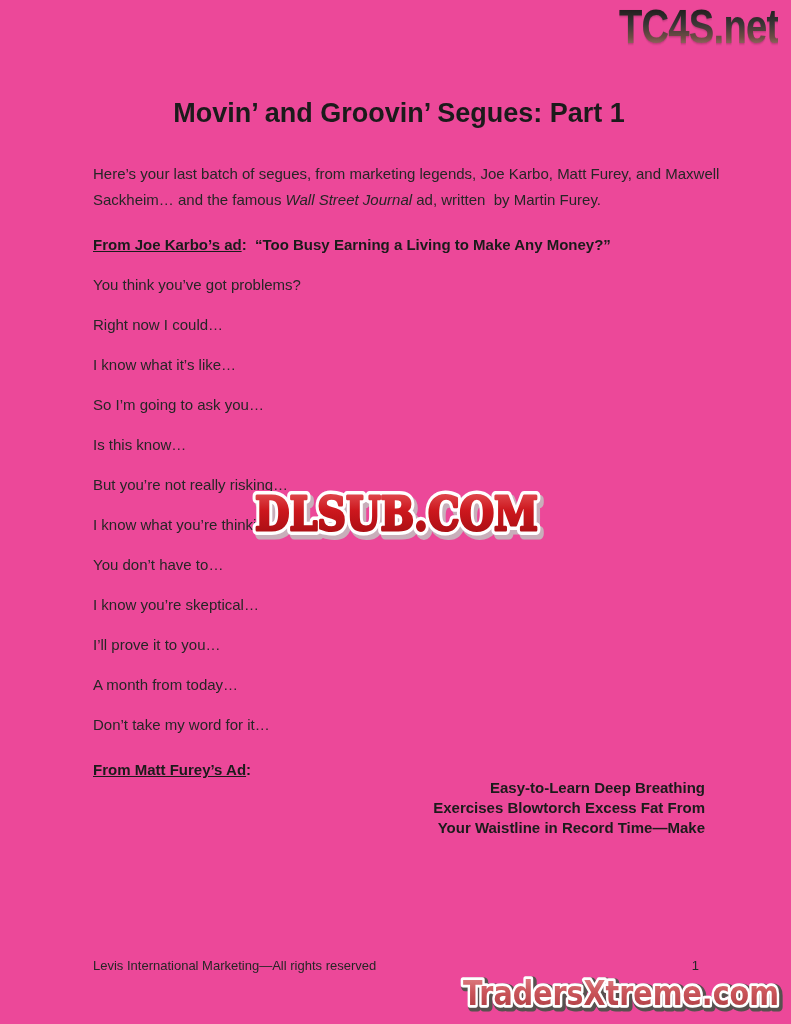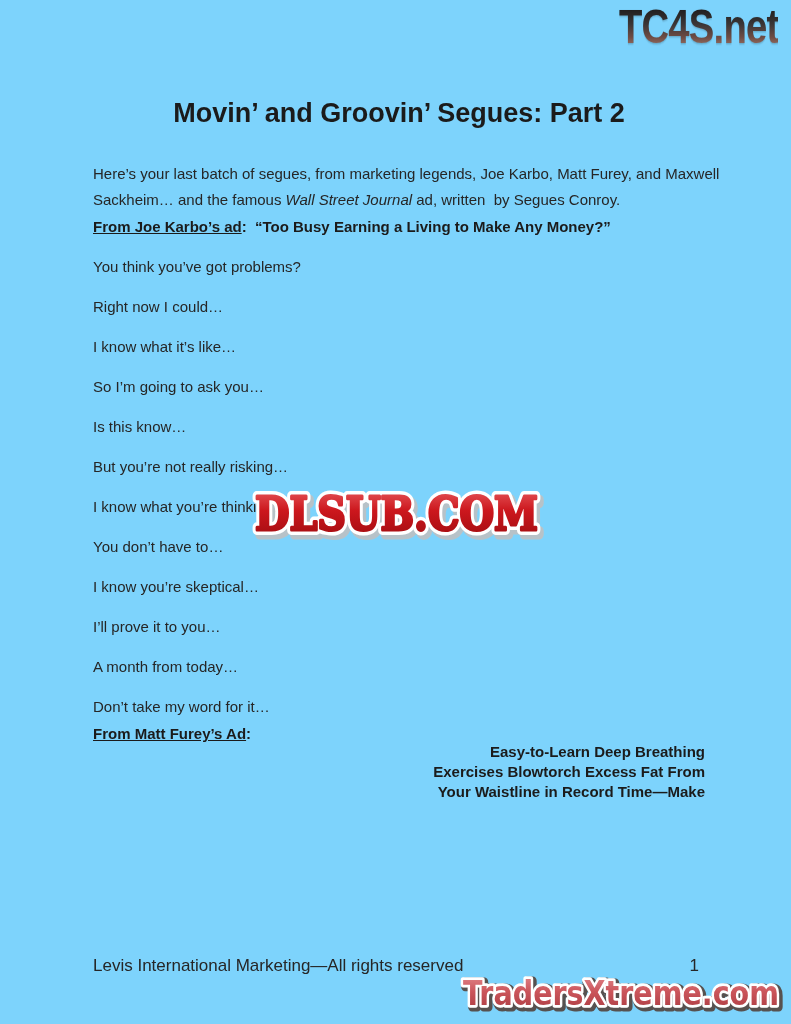--- a/index.html
+++ b/index.html
@@ -1,20 +1,20 @@
 <!DOCTYPE html>
 <html><head>
 <meta charset="utf-8">
 <style>
   html, body { margin: 0; padding: 0; background: #ffffff; }
   .page {
     position: relative;
     width: 791px;
     height: 1024px;
-    background: #7dd3fc;
+    background: #ec4899;
     overflow: hidden;
     font-family: "Liberation Sans", sans-serif;
     color: #1a1a1a;
   }
 
   
   .tc4s {
     position: absolute;
     top: 2px;
     right: 13px;
@@ -43,21 +43,21 @@
     margin: 98px 0 0;
     font-size: 27px;
     line-height: 30px;
     text-align: center;
     font-weight: bold;
     color: #1b1b1b;
   }
   p { margin: 0; font-size: 15px; line-height: 26px; color: #262626; }
   .intro { margin-top: 33px; width: 650px; white-space: pre-wrap; }
   .intro i { }
-  .heading { margin-top: 1px; font-weight: bold; white-space: pre-wrap; color: #1b1b1b; }
+  .heading { margin-top: 19px; font-weight: bold; white-space: pre-wrap; color: #1b1b1b; }
   .heading .u { text-decoration: underline; }
   .line { margin-top: 14px; }
   .furey-block { margin-top: -5px; width: 612px; text-align: right; }
   .furey-block p { font-weight: bold; line-height: 20px; color: #1b1b1b; }
 
   
   .wm-center {
     position: absolute;
     left: 248px;
     top: 477px;
@@ -69,21 +69,21 @@
   }
 
   
   .footer {
     position: absolute;
     left: 93px;
     top: 957px;
     width: 606px;
     display: flex;
     justify-content: space-between;
-    font-size: 17px;
+    font-size: 13px;
     line-height: 18px;
     color: #262626;
   }
 
   
   .wm-bottom {
     position: absolute;
     right: 1px;
     bottom: 6px;
   }
@@ -94,23 +94,23 @@
   }
 </style>
 </head>
 <body>
 
 <div class="page">
 
   <div class="tc4s">TC4S.net</div>
 
   <main class="content">
-    <h1 class="title">Movin’ and Groovin’ Segues: Part 2</h1>
+    <h1 class="title">Movin’ and Groovin’ Segues: Part 1</h1>
 
-    <p class="intro"><span>Here’s your last batch of segues, from marketing legends, Joe Karbo, Matt Furey, and Maxwell Sackheim… and the famous </span><i>Wall Street Journal</i><span> ad, written  by Segues Conroy.</span></p>
+    <p class="intro"><span>Here’s your last batch of segues, from marketing legends, Joe Karbo, Matt Furey, and Maxwell Sackheim… and the famous </span><i>Wall Street Journal</i><span> ad, written  by Martin Furey.</span></p>
 
     <p class="heading"><span class="u">From Joe Karbo’s ad</span><span>:  “Too Busy Earning a Living to Make Any Money?”</span></p>
 
     <p class="line">You think you’ve got problems?</p>
     <p class="line">Right now I could…</p>
     <p class="line">I know what it’s like…</p>
     <p class="line">So I’m going to ask you…</p>
     <p class="line">Is this know…</p>
     <p class="line">But you’re not really risking…</p>
     <p class="line">I know what you’re thinking….</p>

